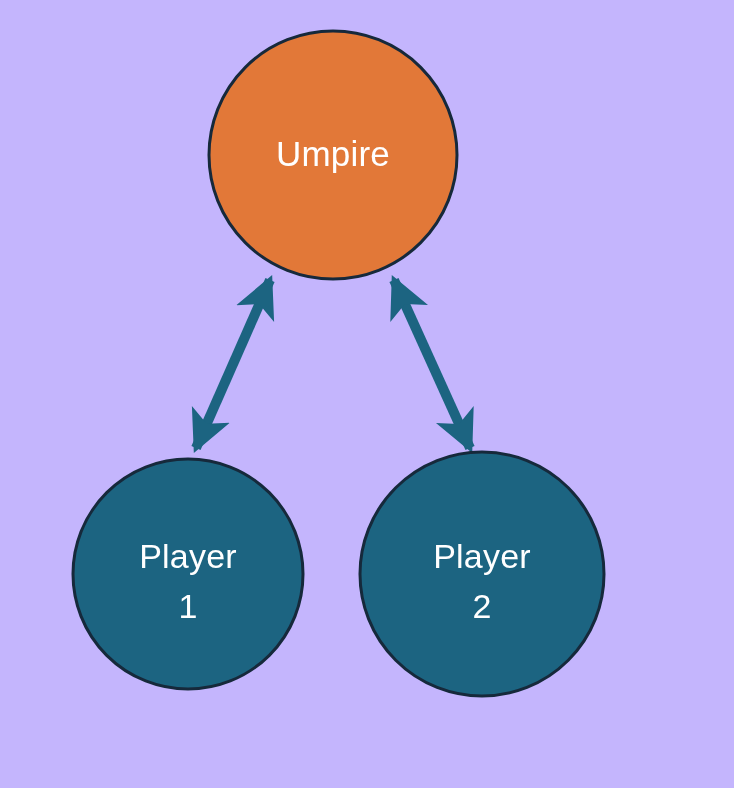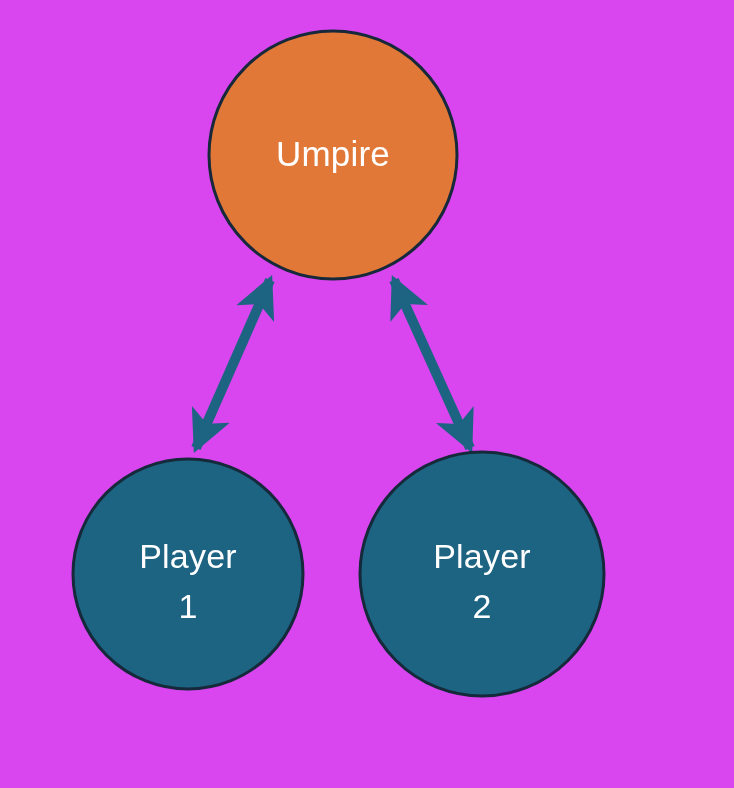--- a/index.html
+++ b/index.html
@@ -10,21 +10,21 @@
     width: 734px;
     height: 788px;
     background: #ffffff;
     font-family: "Liberation Sans", sans-serif;
     overflow: hidden;
   }
   #diagram-root {
     position: relative;
     width: 734px;
     height: 788px;
-    background: #d946ef;
+    background: #c4b5fd;
   }
   #diagram-svg {
     position: absolute;
     top: 0;
     left: 0;
     width: 734px;
     height: 788px;
     display: block;
   }
   .node-label {

